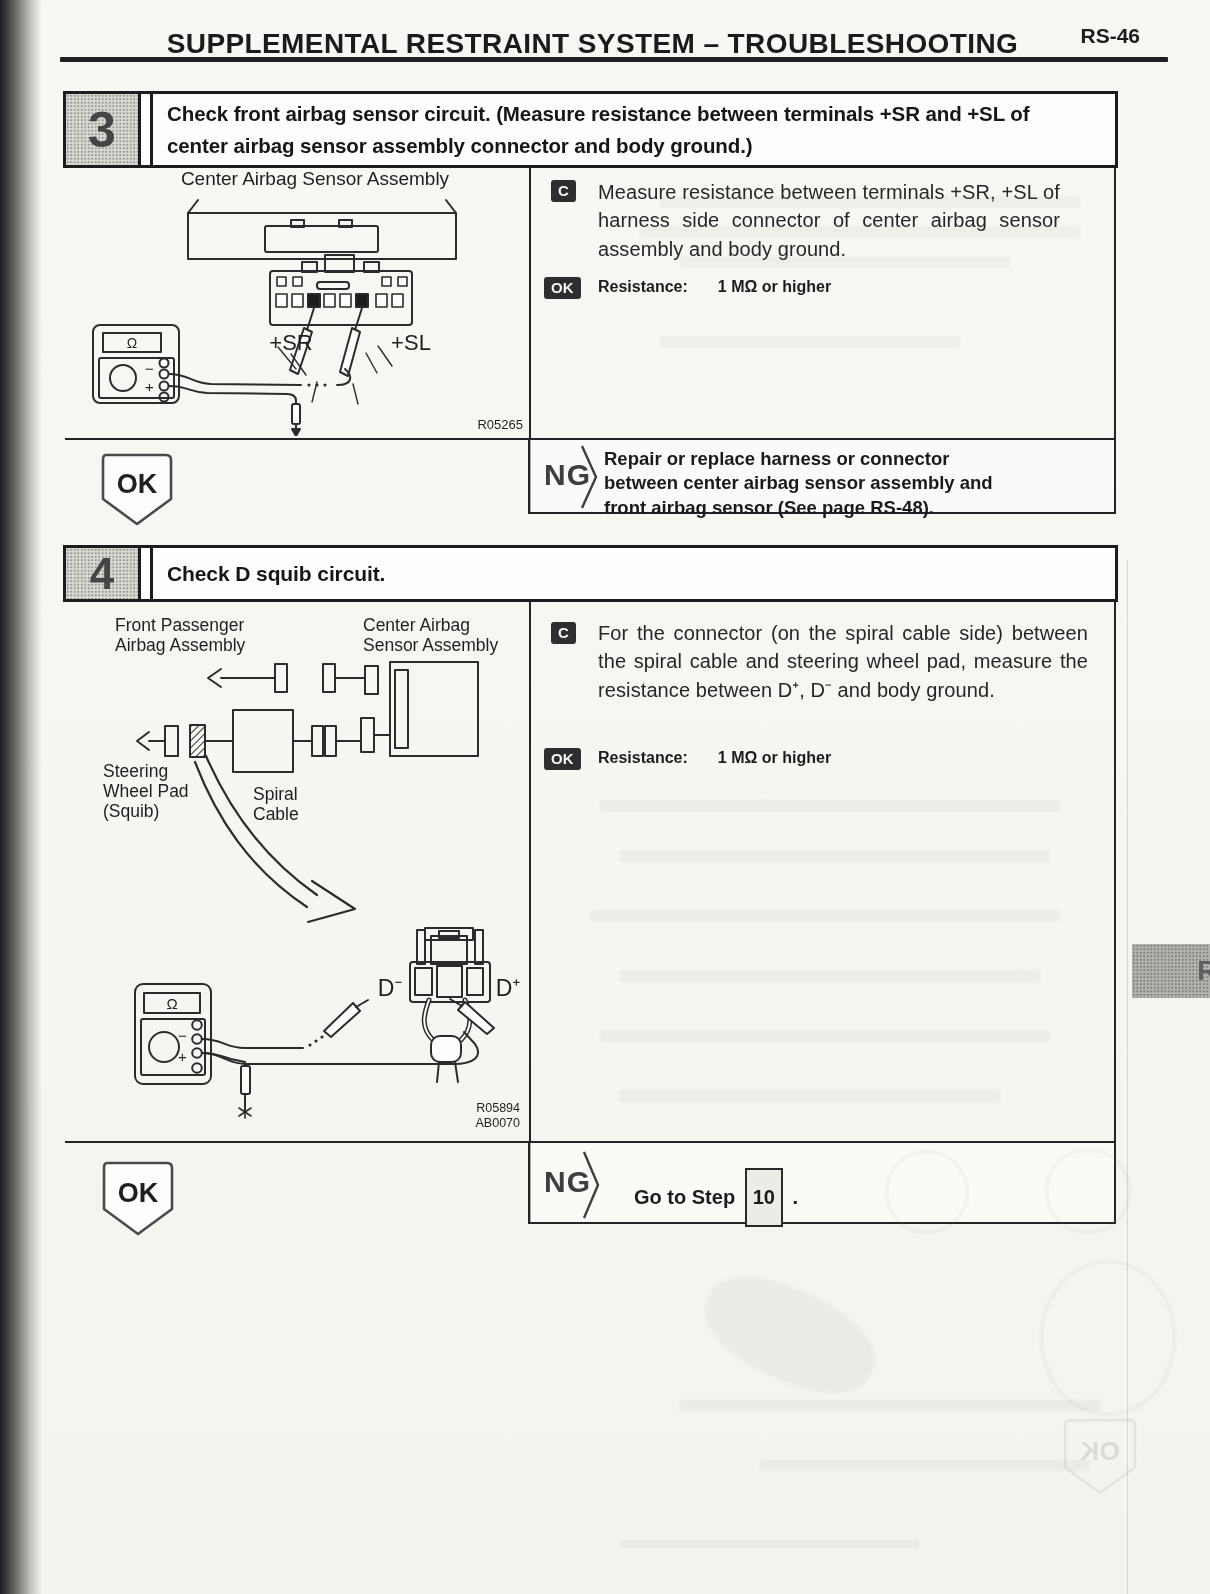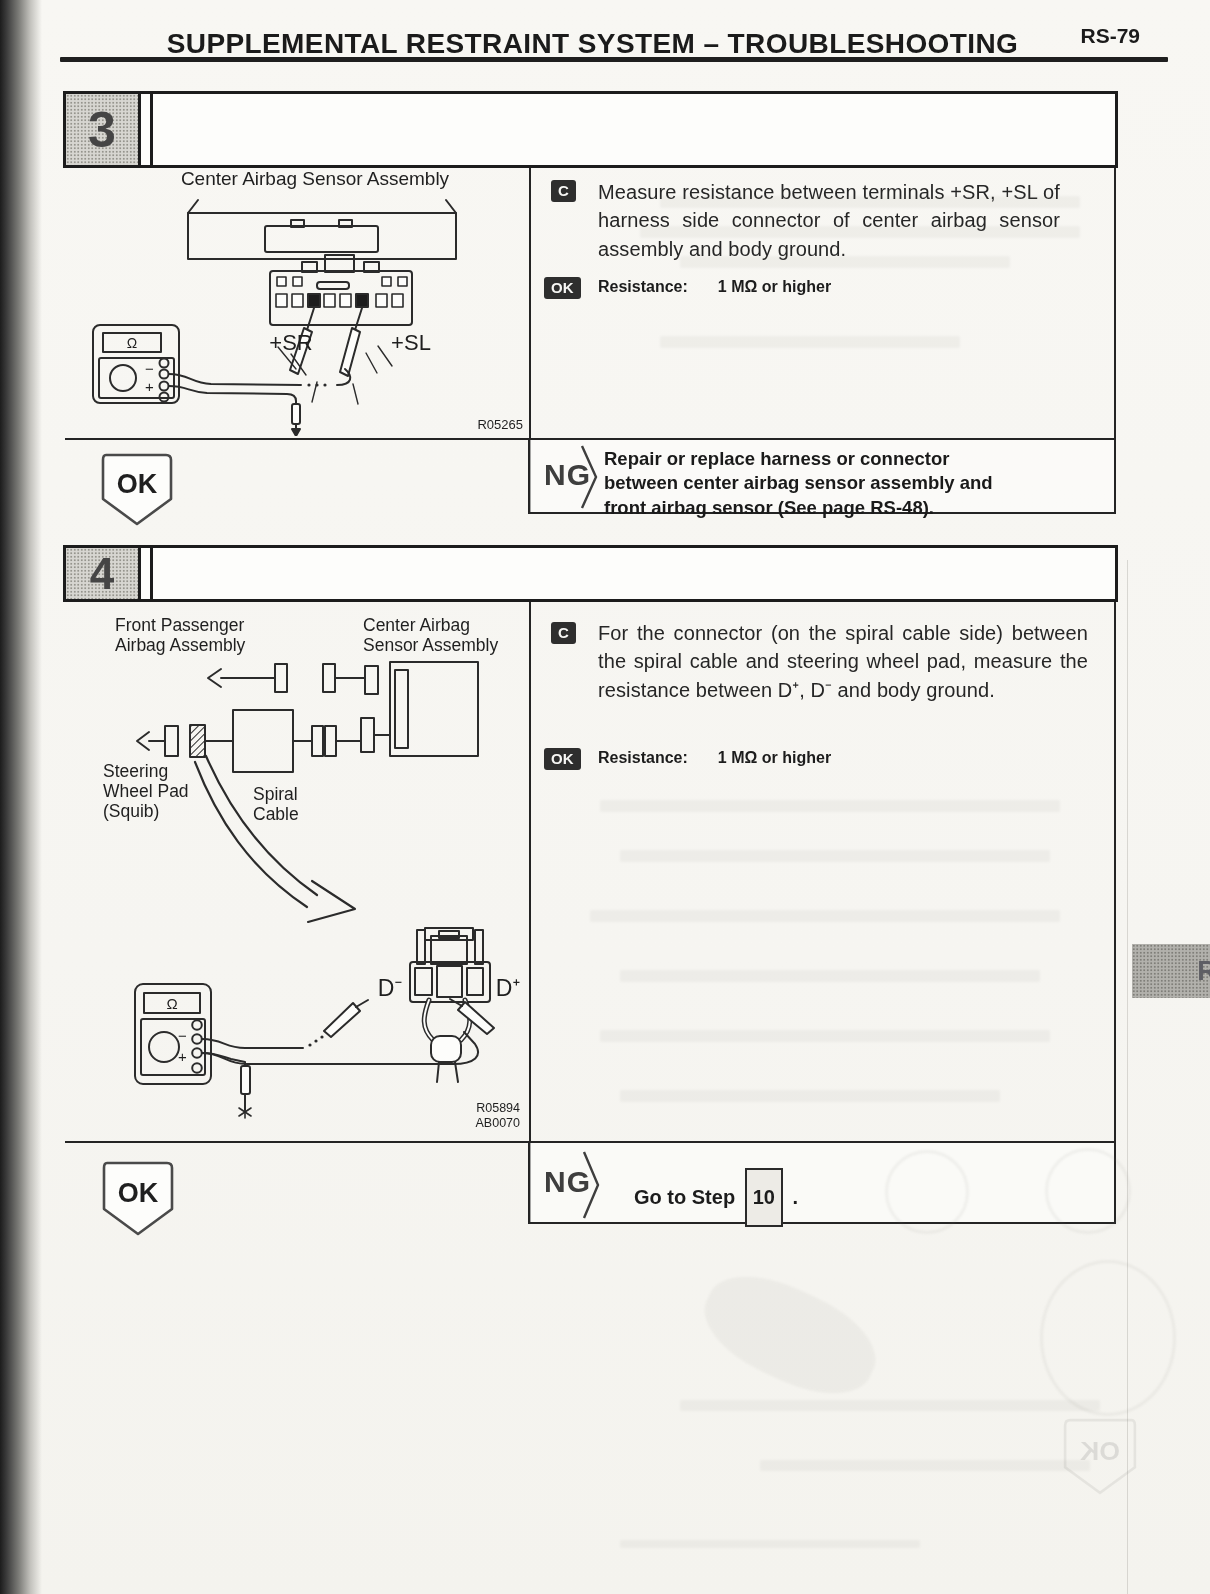--- a/index.html
+++ b/index.html
@@ -67,26 +67,27 @@
 </style>
 </head>
 <body>
 
 <div class="page">
 
   <div class="abs gutter"></div>
   <div class="abs paper-crease"></div>
 
   <div class="abs hdr-title">SUPPLEMENTAL RESTRAINT SYSTEM – TROUBLESHOOTING</div>
-  <div class="abs hdr-page">RS-79</div>
+  <div class="abs hdr-page">RS-46</div>
   <div class="abs hdr-rule"></div>
 
   <div class="abs stepbar" style="left:63px; top:91px; width:1049px; height:71px;">
     <div class="numcell" style="font-size:50px;">3</div>
     <div class="numgap"></div>
+    <div class="steptitle" style="font-size:20.5px; line-height:1.55; max-width:890px;">Check front airbag sensor circuit. (Measure resistance between terminals +SR and +SL of center airbag sensor assembly connector and body ground.)</div>
   </div>
 
   <div class="abs vline" style="left:529px; top:168px; height:344px;"></div>
   <div class="abs vline" style="left:1114px; top:168px; height:272px;"></div>
   <div class="abs hline" style="left:65px; top:438px; width:1051px;"></div>
 
   <svg class="abs" style="left:65px; top:170px;" width="462" height="266" viewBox="0 0 462 266">
     <g fill="none" stroke="#2b2b2b" stroke-width="2" stroke-linejoin="round" stroke-linecap="round">
 
       <g>
@@ -185,20 +186,21 @@
   </div>
 
   <svg class="abs" style="left:98px; top:452px;" width="78" height="78" viewBox="0 0 78 78">
     <path d="M8,3 H68 Q73,3 73,8 V47 L39,72 L5,47 V8 Q5,3 8,3 Z" fill="#fdfdfb" stroke="#4a4a4a" stroke-width="2.6" stroke-linejoin="round"></path>
     <text x="39" y="41" text-anchor="middle" font-size="27" font-weight="bold" fill="#3a3a3a">OK</text>
   </svg>
 
   <div class="abs stepbar" style="left:63px; top:545px; width:1049px; height:51px;">
     <div class="numcell" style="font-size:44px;">4</div>
     <div class="numgap"></div>
+    <div class="steptitle" style="font-size:21px;">Check D squib circuit.</div>
   </div>
 
   <div class="abs vline" style="left:529px; top:602px; height:620px;"></div>
   <div class="abs vline" style="left:1114px; top:602px; height:539px;"></div>
   <div class="abs hline" style="left:65px; top:1141px; width:1051px;"></div>
 
   <svg class="abs" style="left:65px; top:604px;" width="462" height="535" viewBox="0 0 462 535">
     <defs>
       <pattern id="hatch" width="5" height="5" patternUnits="userSpaceOnUse" patternTransform="rotate(45)">
         <line x1="0" y1="0" x2="0" y2="5" stroke="#2b2b2b" stroke-width="2"></line>

